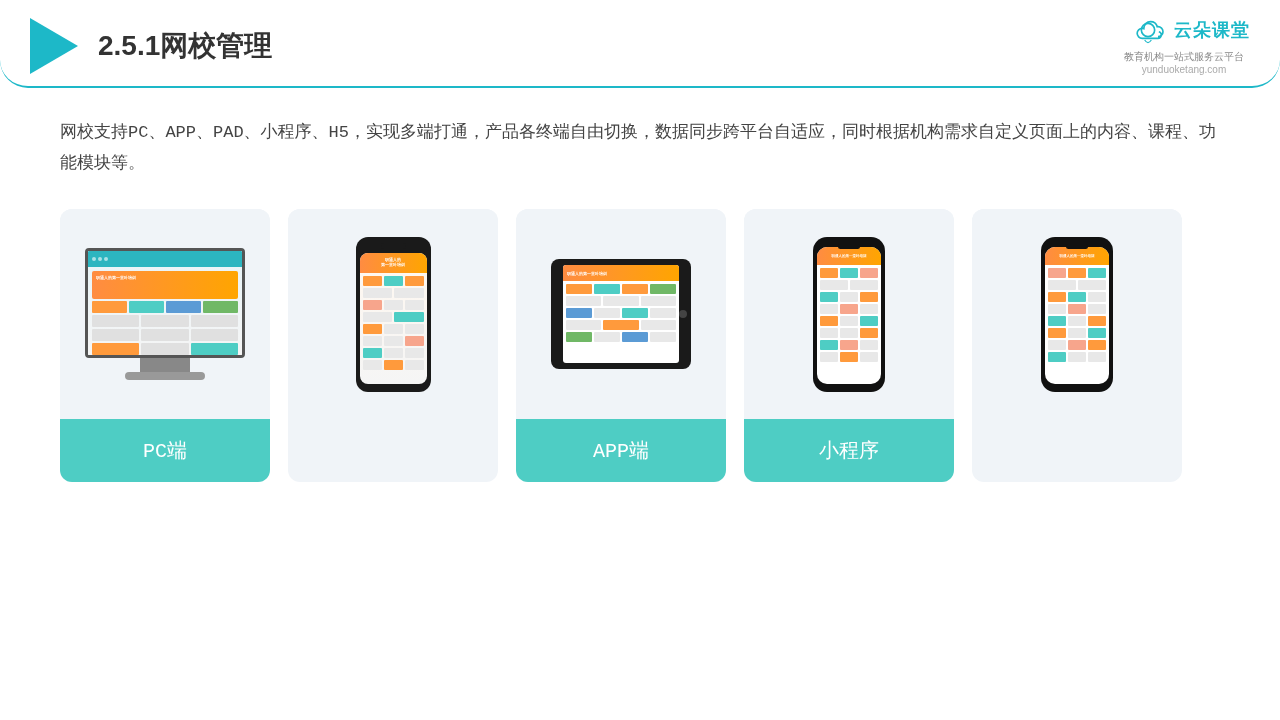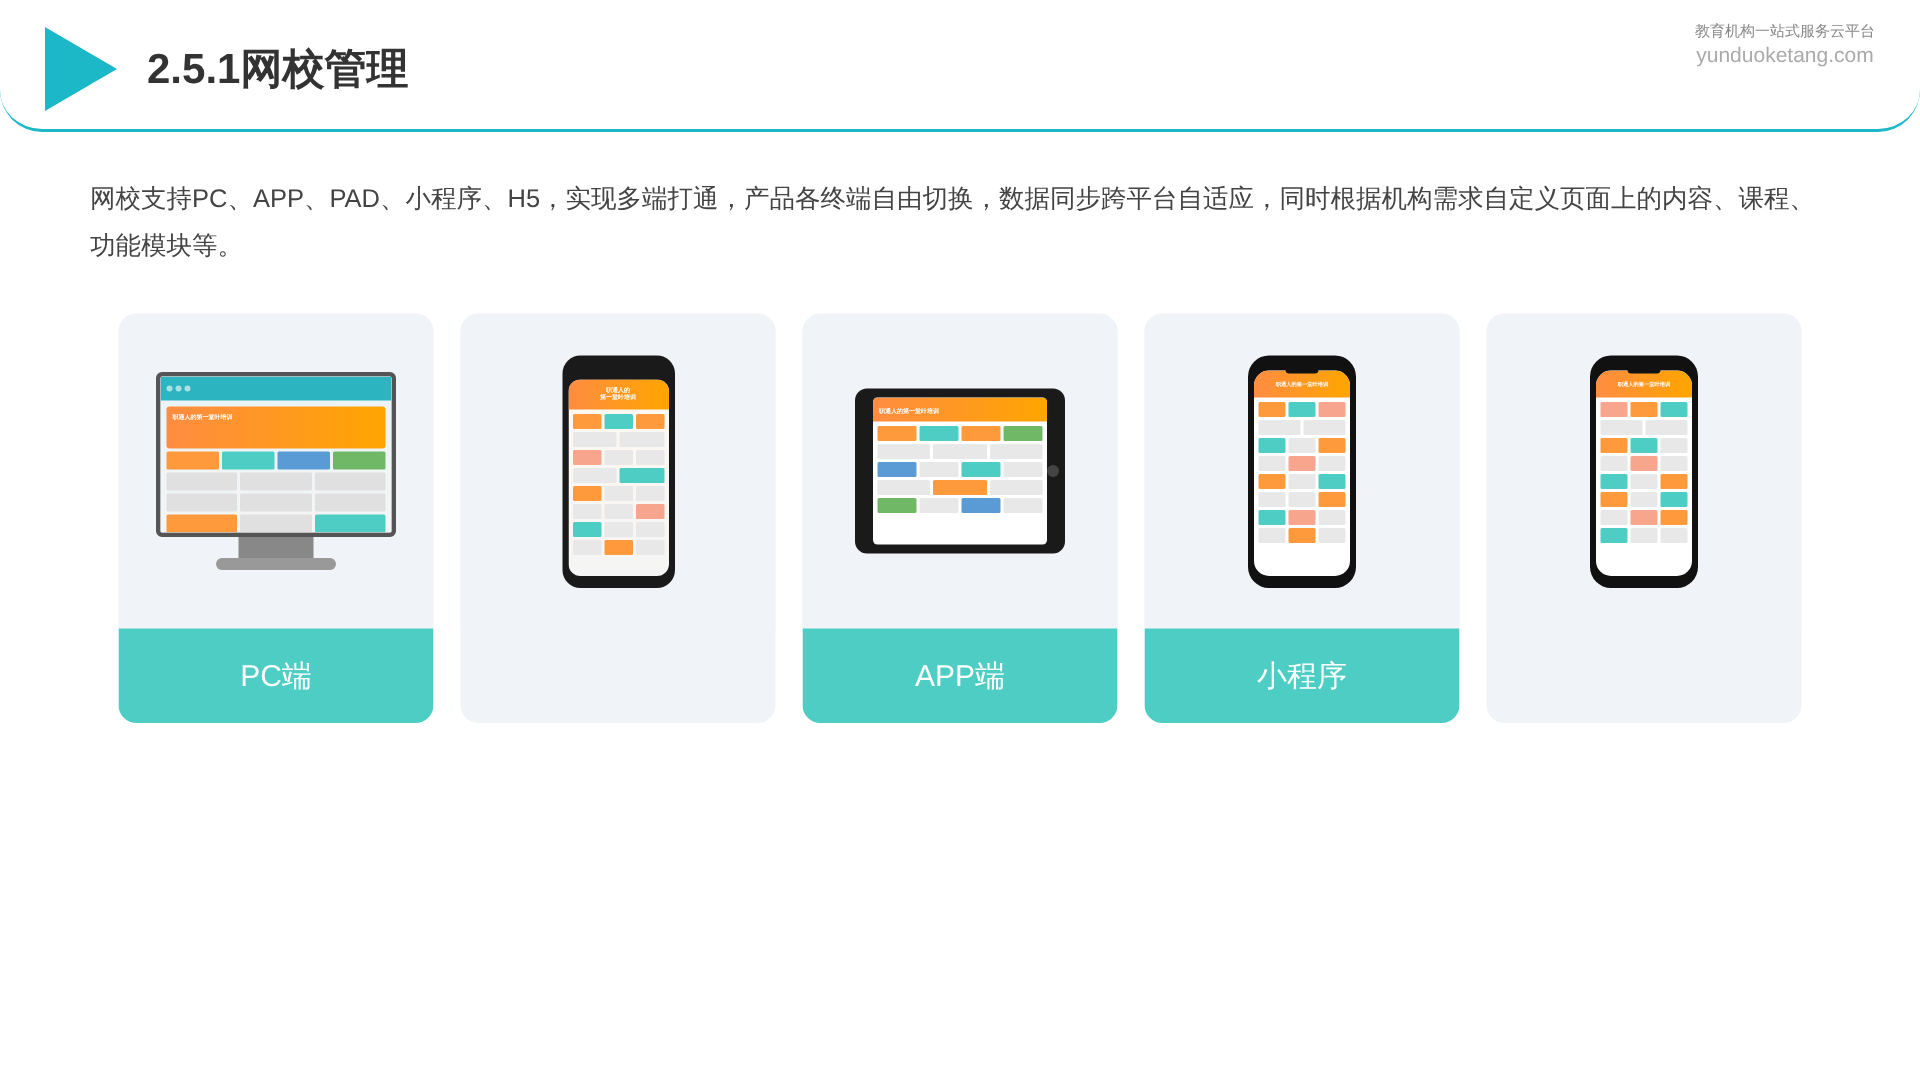--- a/index.html
+++ b/index.html
@@ -66,42 +66,42 @@
     }
 
     .logo-subtitle {
       font-size: 10px;
       color: #888;
       text-align: left;
       margin-top: 2px;
     }
 
     .logo-domain {
-      font-size: 14px;
+      font-size: 10px;
       color: #aaa;
       text-align: center;
     }
 
     
     .main-content {
       padding: 30px 60px 20px 60px;
+      font-family: Liberation Mono, monospace;
     }
 
     .description {
       font-size: 17px;
       color: #444;
       line-height: 1.8;
       margin-bottom: 30px;
     }
 
     
     .cards-container {
       display: flex;
       gap: 18px;
-      justify-content: center;
       margin-top: 10px;
     }
 
     .card {
       background: #f0f4f8;
       border-radius: 12px;
       width: 210px;
       flex-shrink: 0;
       overflow: hidden;
       display: flex;
@@ -425,20 +425,29 @@
     }
   </style>
 </head>
 <body>
 
 <div class="header">
   <div class="logo-triangle"></div>
   <h1 class="page-title">2.5.1网校管理</h1>
 
   <div class="top-right-logo">
+    <div class="cloud-logo">
+
+      <svg class="cloud-icon-svg" viewBox="0 0 60 40" xmlns="http://www.w3.org/2000/svg">
+        <path d="M48,28 C51.3,28 54,25.3 54,22 C54,18.7 51.3,16 48,16 C47.7,16 47.4,16 47.1,16.1 C46.1,12.5 42.8,10 39,10 C34.6,10 31,13.6 31,18 C31,18.1 31,18.2 31,18.3 C30.3,18.1 29.7,18 29,18 C25.7,18 23,20.7 23,24 C23,27.3 25.7,30 29,30 L48,30 C50.2,30 52,28.2 52,26 C52,24.1 50.7,22.5 49,22.1" fill="none" stroke="#1db8c8" stroke-width="2"></path>
+        <circle cx="36" cy="20" r="8" fill="none" stroke="#1db8c8" stroke-width="2"></circle>
+        <path d="M32,32 Q36,38 40,32" fill="none" stroke="#1db8c8" stroke-width="1.5"></path>
+      </svg>
+      <span class="logo-text-main">云朵课堂</span>
+    </div>
     <div class="logo-subtitle">教育机构一站式服务云平台</div>
     <div class="logo-domain">yunduoketang.com</div>
   </div>
 </div>
 
 <div class="main-content">
   <p class="description">网校支持PC、APP、PAD、小程序、H5，实现多端打通，产品各终端自由切换，数据同步跨平台自适应，同时根据机构需求自定义页面上的内容、课程、功能模块等。</p>
 
   <div class="cards-container">
 

